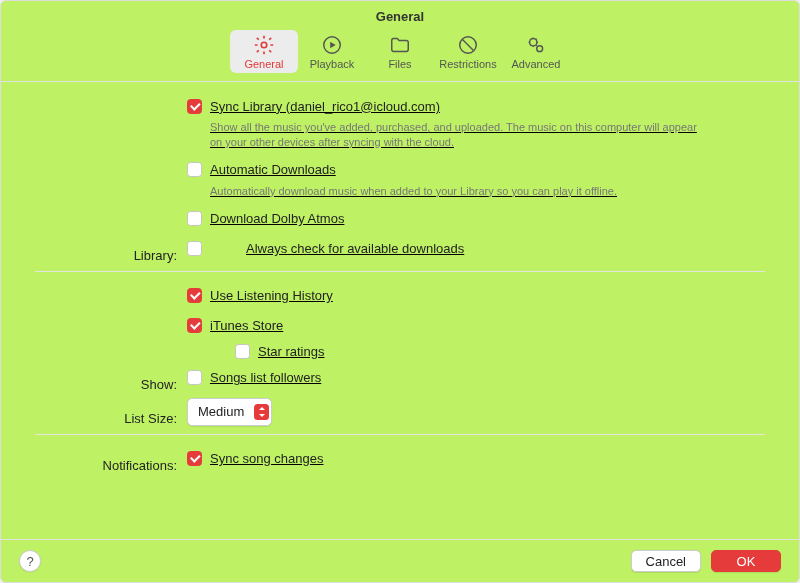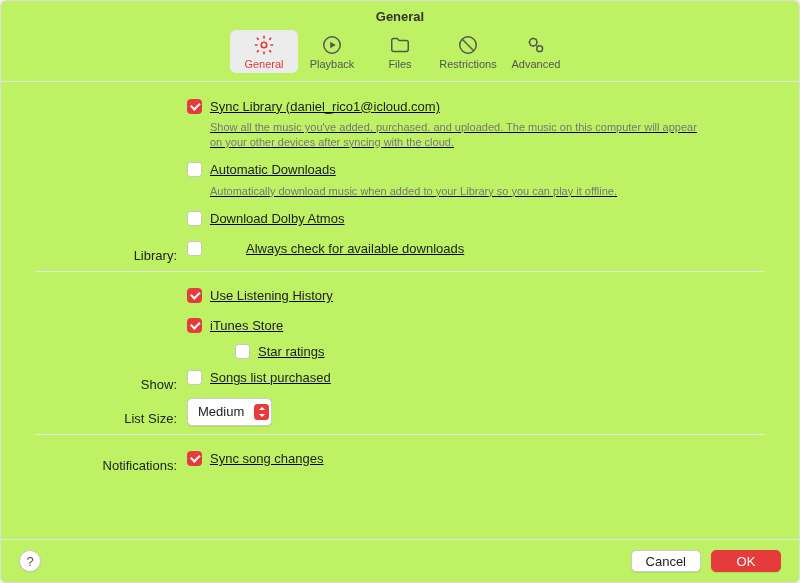--- a/index.html
+++ b/index.html
@@ -305,21 +305,21 @@
         <div class="check-line">
           <span class="checkbox checked"></span>
           <span class="check-label">iTunes Store</span>
         </div>
         <div class="check-line" style="margin-top:6px;padding-left:48px;">
           <span class="checkbox"></span>
           <span class="check-label">Star ratings</span>
         </div>
         <div class="check-line" style="margin-top:6px;">
           <span class="checkbox"></span>
-          <span class="check-label">Songs list purchased</span>
+          <span class="check-label">Songs list followers</span>
         </div>
       </div>
     </div>
 
     <div class="row" style="margin-top:6px;">
       <div class="label-col" style="padding-top:4px;">List Size:</div>
       <div class="field-col">
         <div class="select">
           <span>Medium</span>
           <span class="stepper"></span>

